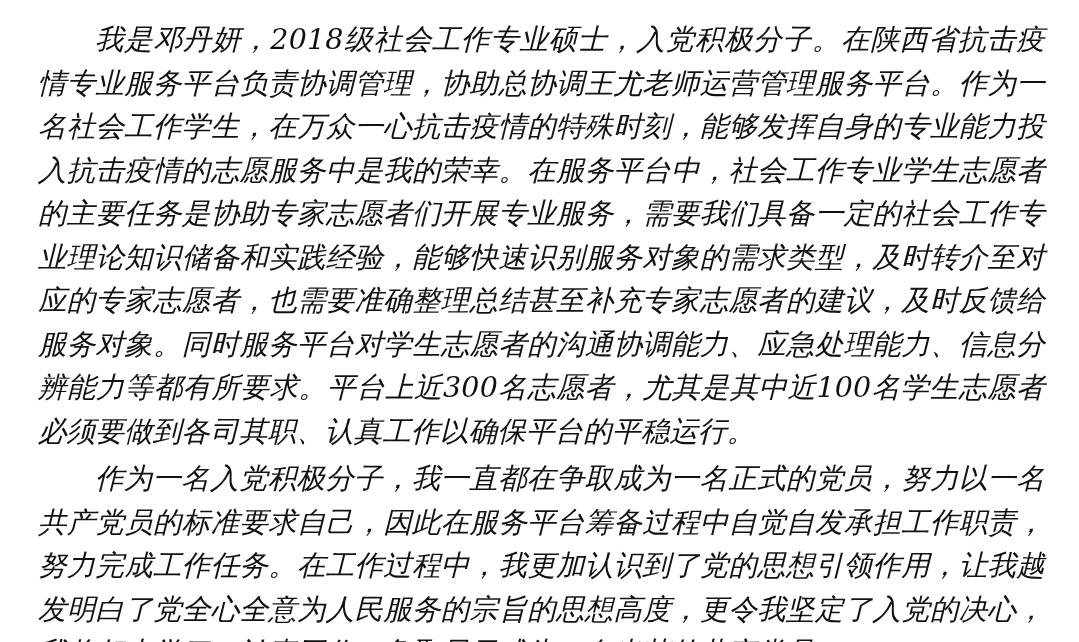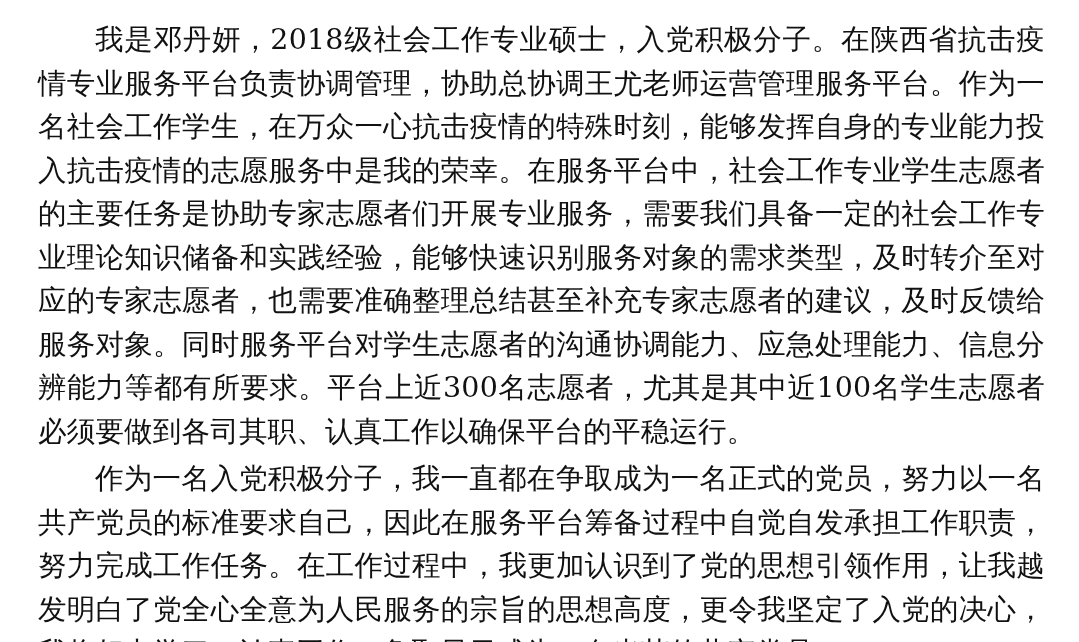--- a/index.html
+++ b/index.html
@@ -27,20 +27,21 @@
   .para {
     margin: 0 0 4px 0;
     font-size: 28.5px;
     line-height: 43.5px;
     text-align: justify;
     text-justify: inter-character;
     text-indent: 2em;
     letter-spacing: 0.2px;
     word-break: break-all;
     color: #111111;
+    font-style: italic;
   }
   .para:last-of-type {
     margin-bottom: 0;
   }
 </style>
 </head>
 <body>
 
 <div class="page">
   <div class="doc-body">

